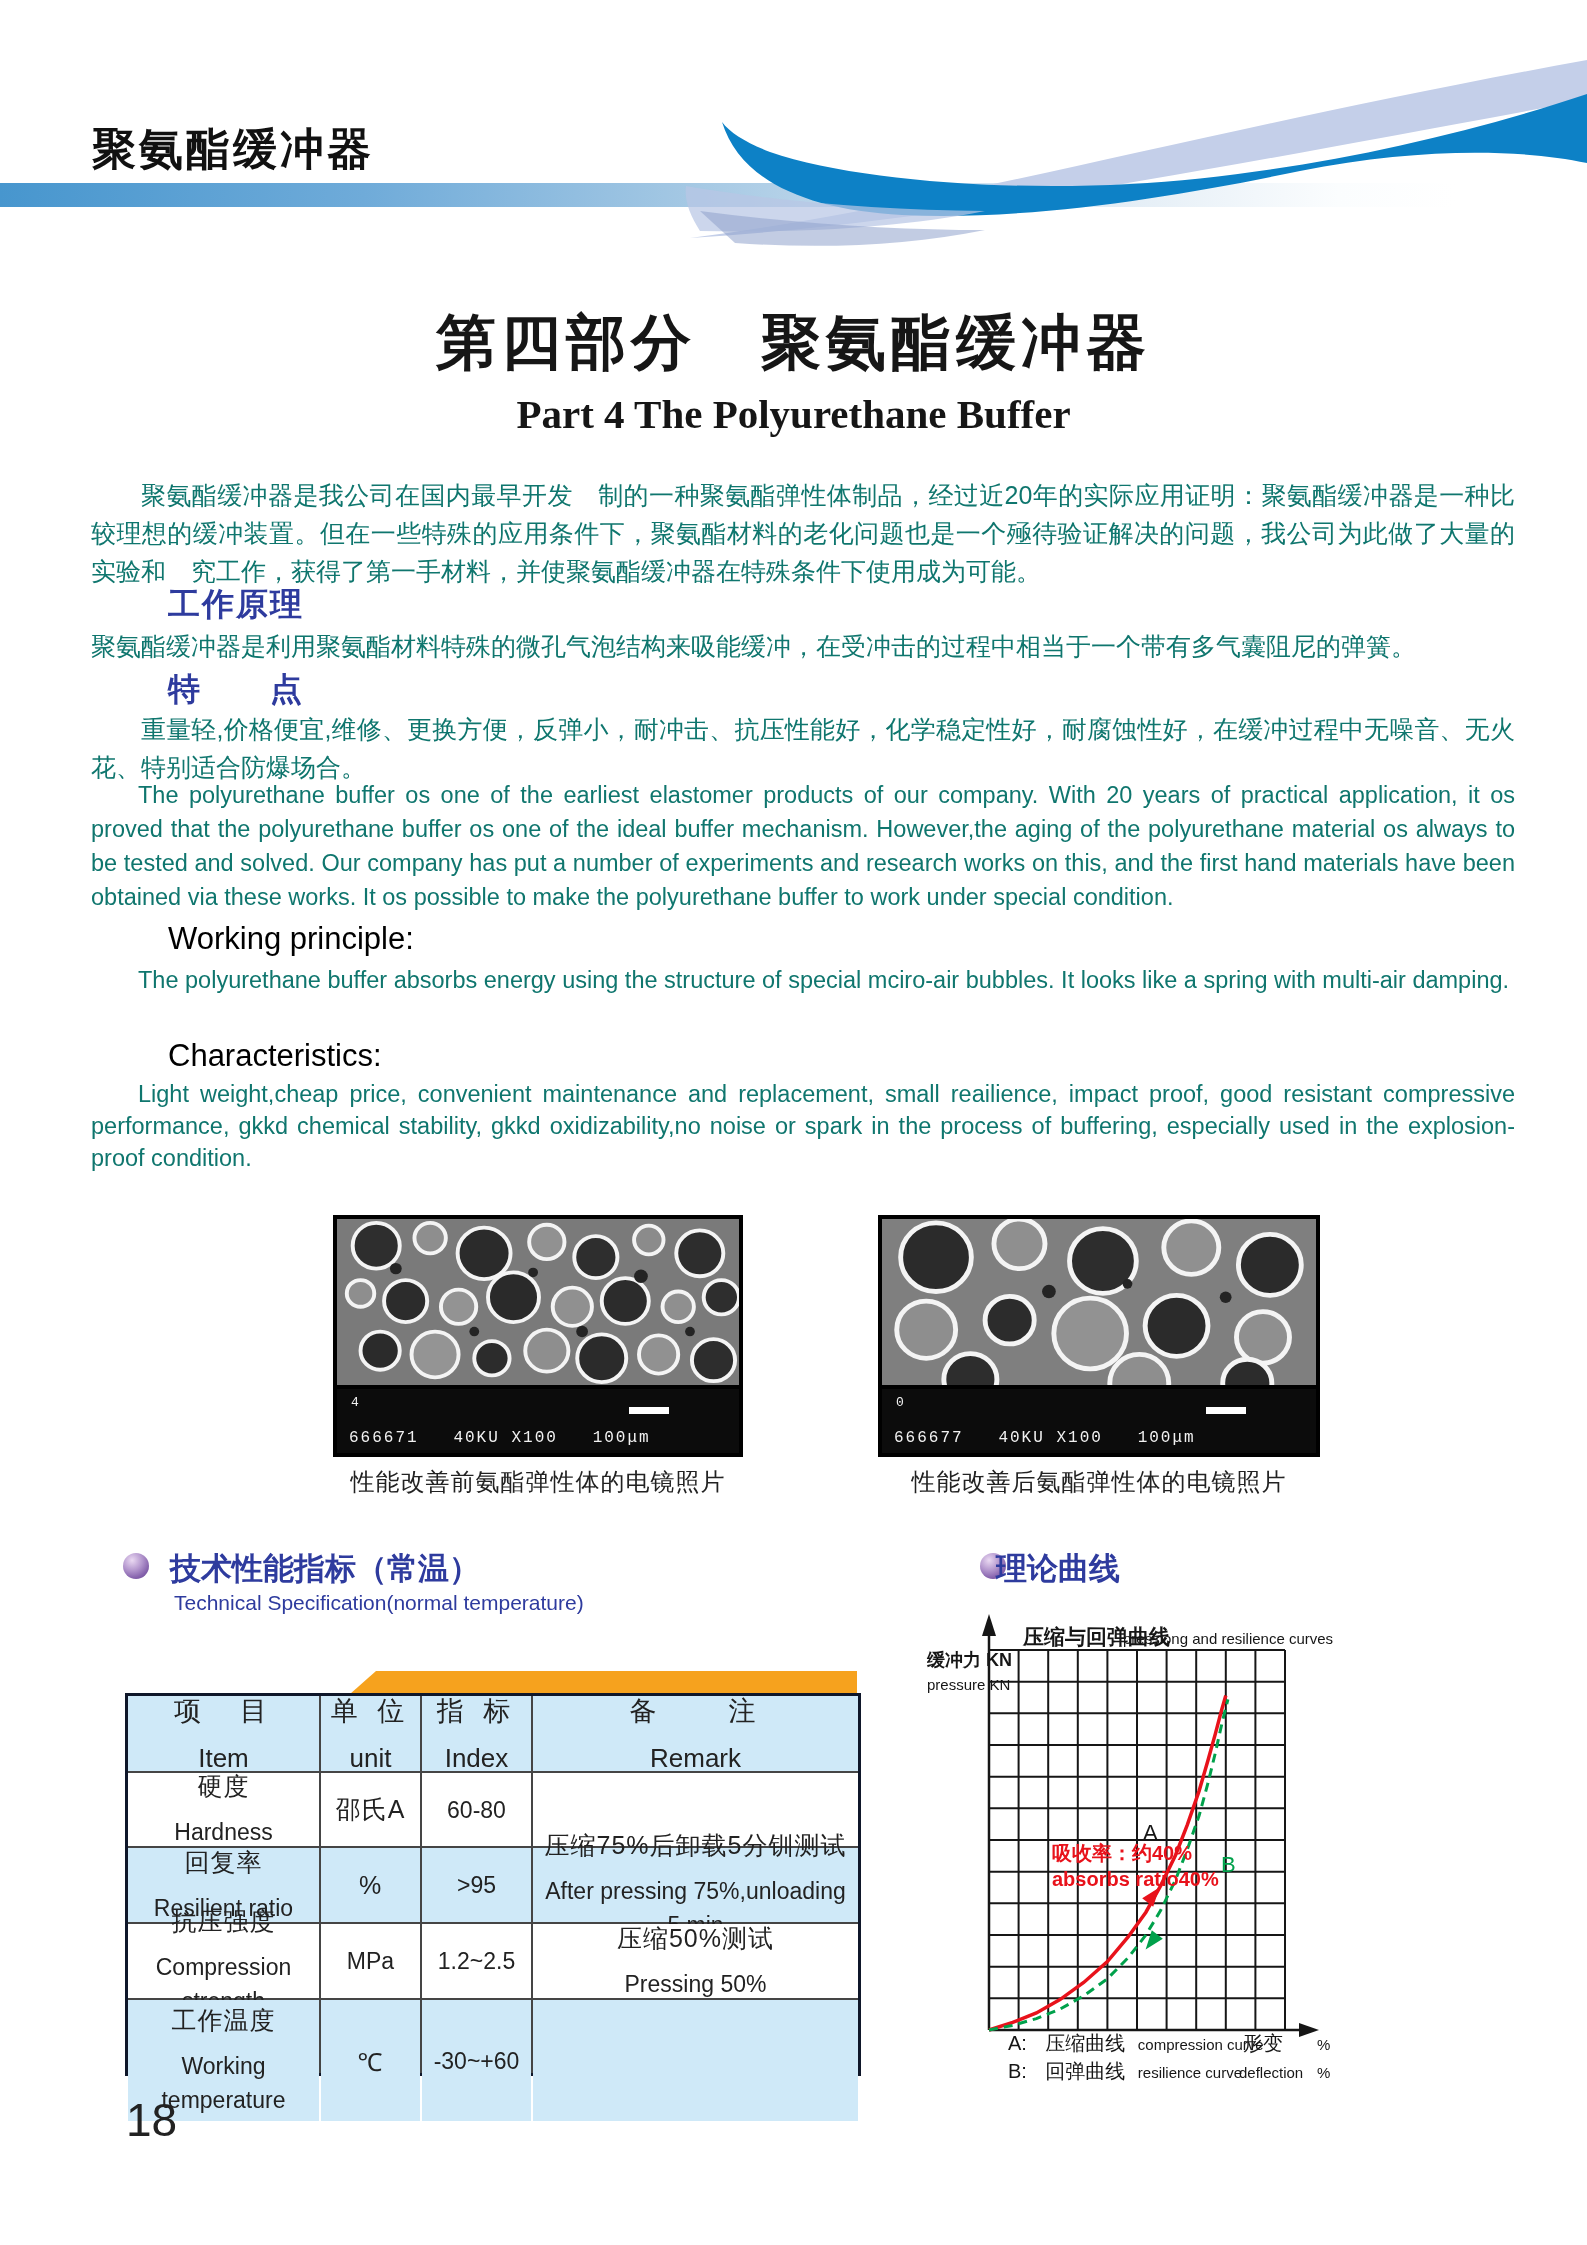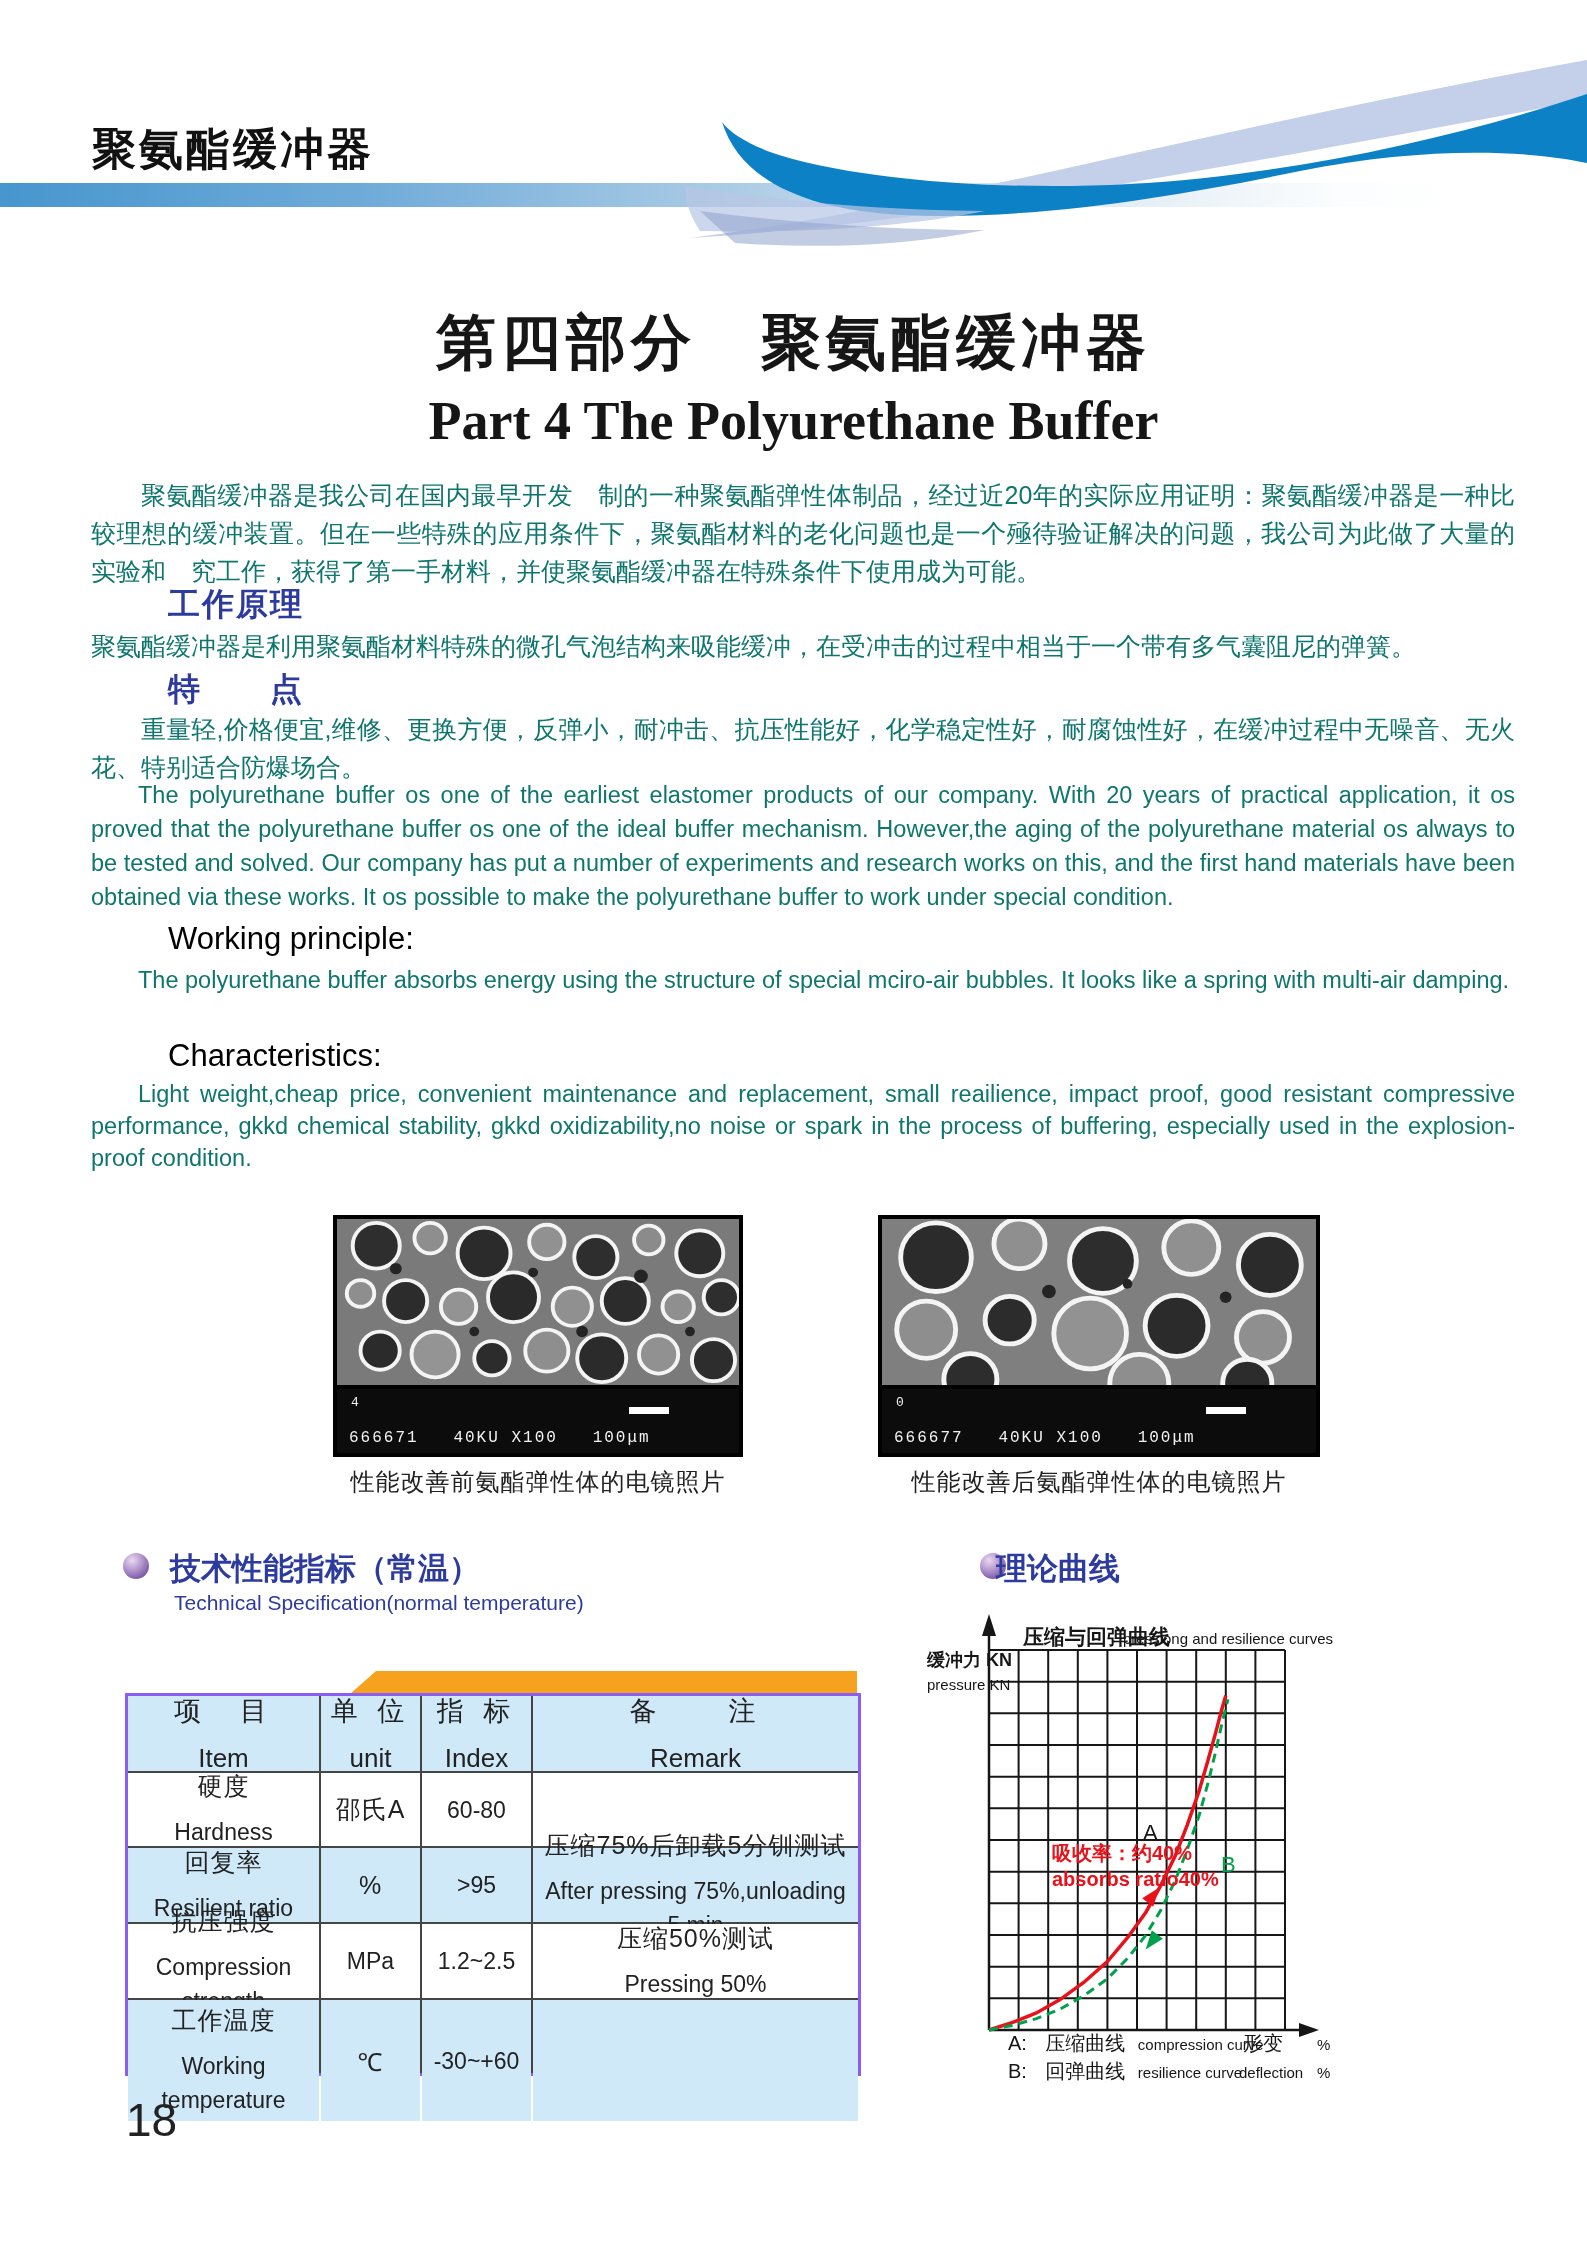--- a/index.html
+++ b/index.html
@@ -10,21 +10,21 @@
   .header-title { position:absolute; left:92px; top:120px; font-family:"Liberation Serif", serif;
                   font-weight:bold; font-size:44px; letter-spacing:3px; color:#111; }
   .header-bar { position:absolute; left:0; top:183px; width:1455px; height:24px;
                 background:linear-gradient(90deg,#4796ce 0%,#6fabd9 25%,#a6c9e4 48%,#d8e6f2 70%,#fbfdfe 92%,#ffffff 100%); }
   .swoosh { position:absolute; left:640px; top:0; }
 
   
   .title-cn { position:absolute; left:0; top:303px; width:100%; text-align:center;
               font-family:"Liberation Serif", serif; font-weight:bold; font-size:60px; letter-spacing:5px; color:#161616; }
   .title-en { position:absolute; left:0; top:390px; width:100%; text-align:center;
-              font-family:"Liberation Serif", serif; font-weight:bold; font-size:54px; color:#161616; }
+              font-family:"Liberation Serif", serif; font-weight:bold; font-size:41px; color:#161616; }
 
   
   .para { position:absolute; left:91px; width:1424px; color:#0f766e; text-align:justify; }
   .cjk  { font-size:25px; line-height:38px; }
   .en   { font-size:23.5px; line-height:34px; }
   .indent { text-indent:2em; }
   .h-blue { position:absolute; color:#2e3b9e; font-weight:bold; }
   .h-cjk  { font-size:32px; letter-spacing:2px; }
   .h-en   { font-size:30px; font-weight:normal; color:#000000; }
 
@@ -46,21 +46,21 @@
   .bullet { position:absolute; width:26px; height:26px; border-radius:50%;
             background:radial-gradient(circle at 35% 28%, #ead9f2 0%, #b497ce 40%, #8663ad 70%, #64438f 100%); }
   .spec-cn { font-size:31px; }
   .spec-en { position:absolute; color:#2e3b9e; font-size:21px; }
 
   
   .tbl-orange { position:absolute; left:350px; top:1671px; width:507px; height:23px; background:#f6a21e;
                 clip-path:polygon(26px 0, 100% 0, 100% 100%, 0 100%); }
   .tbl { position:absolute; left:125px; top:1693px; width:736px; height:383px;
          display:grid; grid-template-columns:191px 99px 109px 1fr; grid-template-rows:75px 73px 74px 74px 1fr;
-         background:#454545; border:3px solid #8b5cf6; gap:2px; }
+         background:#454545; border:3px solid #0f172a; gap:2px; }
   .cell { display:flex; flex-direction:column; align-items:center; justify-content:center; gap:12px;
           color:#222; text-align:center; padding:4px; }
   .c-blue { background:#cfe9f8; } .c-white { background:#ffffff; }
   .cell .cn { font-size:25px; letter-spacing:1px; }
   .cell .en { font-size:23px; }
   .cell.th .cn { font-size:27px; letter-spacing:6px; }
   .cell.th .en { font-size:26px; }
 
   
   .chart { position:absolute; left:905px; top:1600px; }

